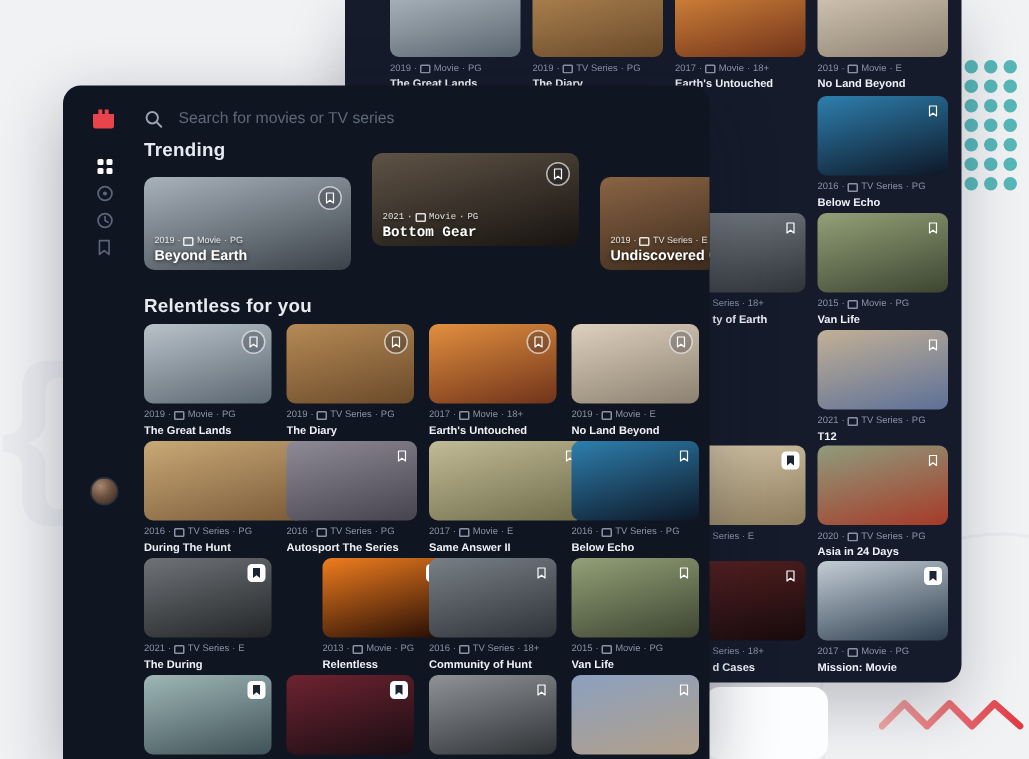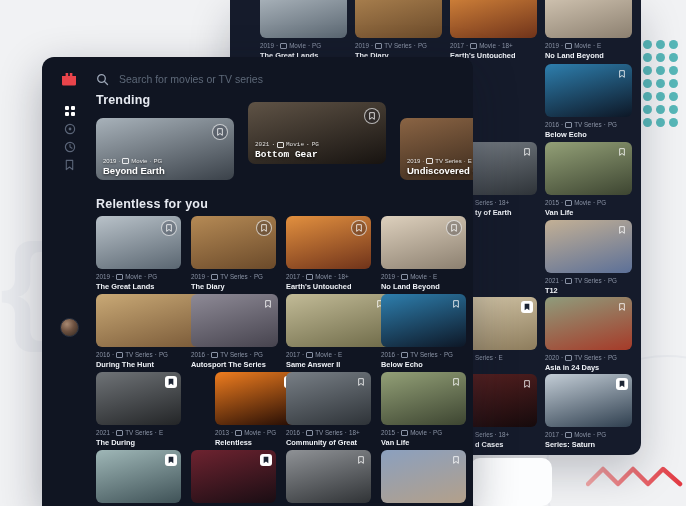--- a/index.html
+++ b/index.html
@@ -265,21 +265,21 @@
           </div>
         </div>
         <div class="meta">
           <span>2017</span>
           <span>·</span>
           <span class="ticon"></span>
           <span>Movie</span>
           <span>·</span>
           <span>PG</span>
         </div>
-        <div class="ctitle">Series: Saturn</div>
+        <div class="ctitle">Mission: Movie</div>
       </div>
     </div>
 
   <div class="mwindow" id="mwindow" style="background: rgb(16, 21, 34);">
     <div class="sidebar">
       <div class="logo">
         <svg width="16" height="14" viewBox="0 0 16 14">
           <path id="logo-path" d="M1 4 h3.6 V1 h2.6 v3 h1.6 V1 h2.6 v3 H15 v8.2 a1.4 1.4 0 0 1 -1.4 1.4 H2.4 A1.4 1.4 0 0 1 1 12.2 Z" fill="#e9444b"></path>
         </svg>
       </div>
@@ -557,21 +557,21 @@
             </div>
           </div>
           <div class="meta">
             <span>2016</span>
             <span>·</span>
             <span class="ticon"></span>
             <span>TV Series</span>
             <span>·</span>
             <span>18+</span>
           </div>
-          <div class="ctitle">Community of Great</div>
+          <div class="ctitle">Community of Hunt</div>
         </div>
         <div class="card" style="left: 339px; top: 315px; width: 85px;">
           <div class="thumb" style="background: linear-gradient(165deg, rgb(147, 160, 119) 0%, rgb(61, 69, 49) 100%);">
             <div class="bm">
               <svg viewBox="0 0 12 12" width="8" height="8">
                 <path d="M2.5 1h7v10L6 8.2 2.5 11z" fill="none" stroke="#ffffff" stroke-width="1.2" stroke-linejoin="round"></path>
               </svg>
             </div>
           </div>
           <div class="meta">

